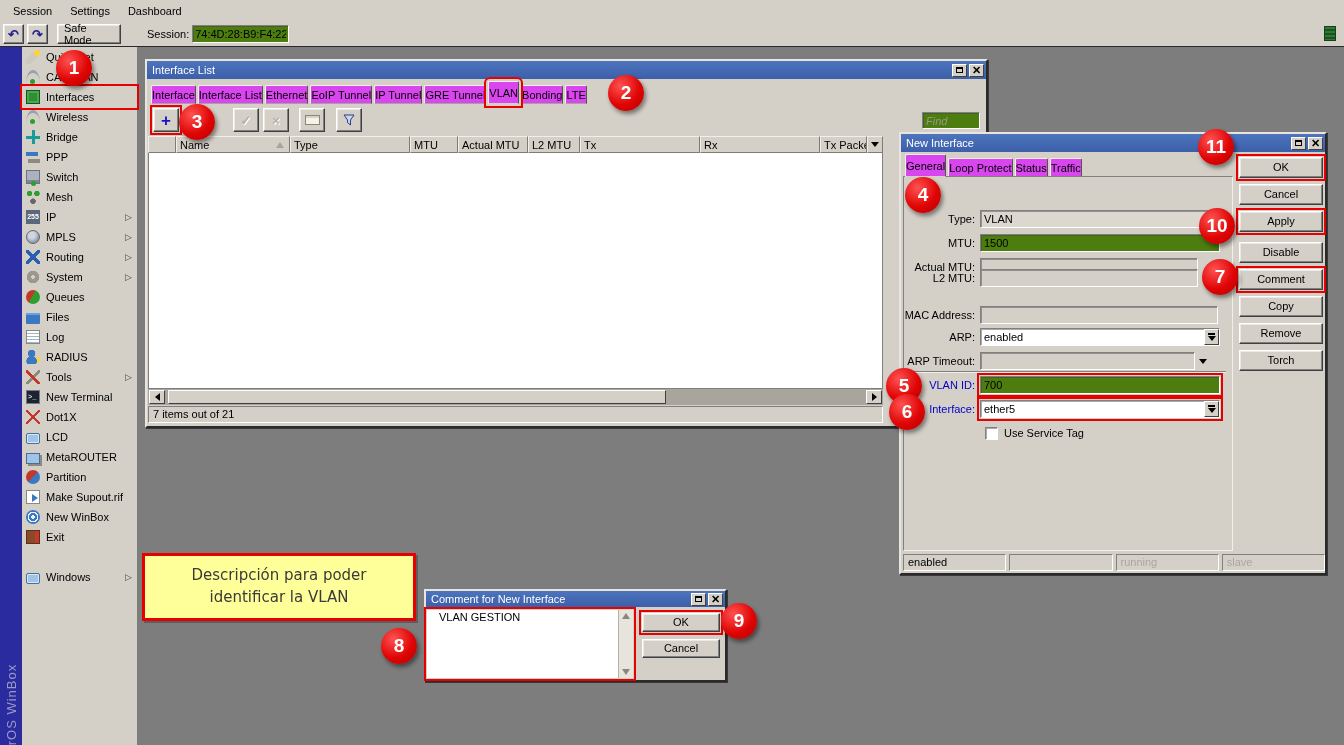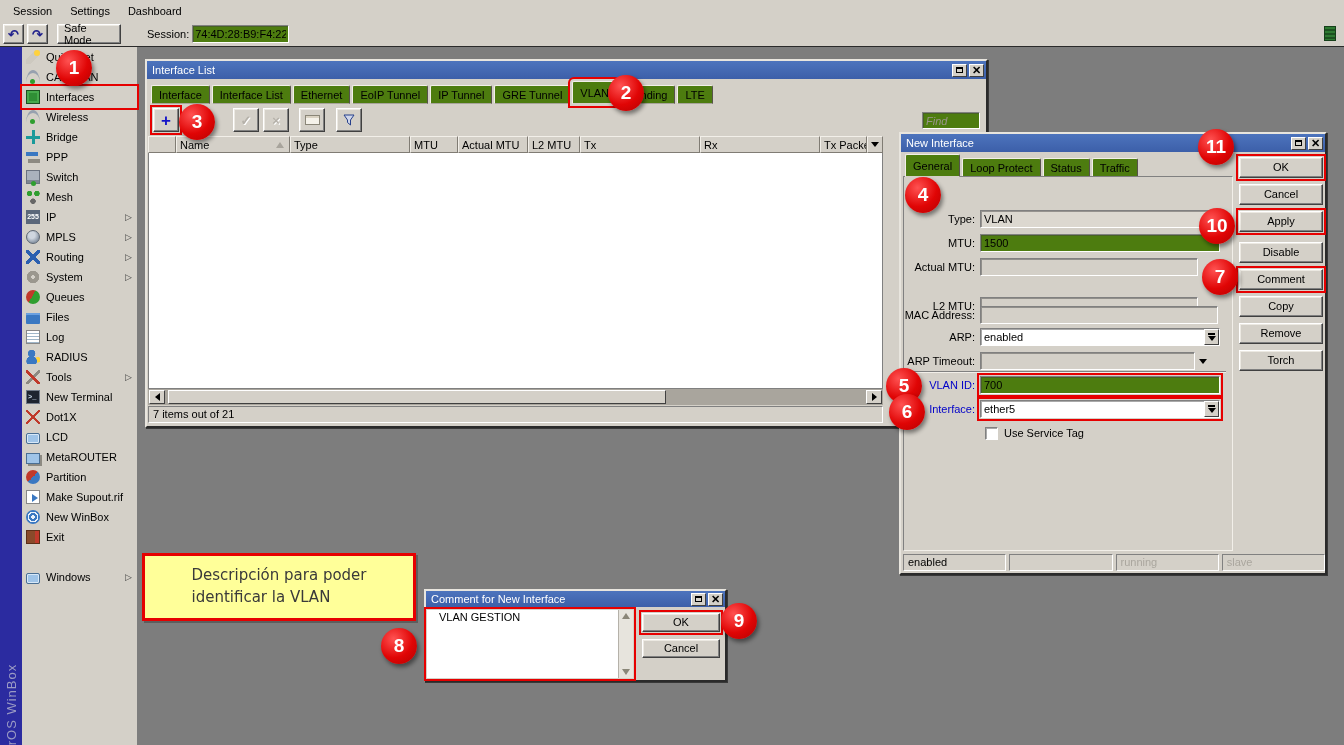--- a/index.html
+++ b/index.html
@@ -59,21 +59,21 @@
   .i-winbox{background:radial-gradient(circle,#e8f0fa 0 2px,#3a78c2 2px 4px,#e8f0fa 4px 5.5px,#3a78c2 5.5px);border-radius:50%;}
   .i-exit{background:#8a4a2a;border:1px solid #5c2f18;box-shadow:inset -4px 0 0 #c0392b;}
   
   .win{position:absolute;background:#d4d0c8;border:2px solid;border-color:#e8e5de #2a2a2a #2a2a2a #e8e5de;box-shadow:1px 1px 0 rgba(0,0,0,.55);}
   .titlebar{position:absolute;left:0;top:0;right:0;height:18px;background:linear-gradient(180deg,#4d74bd,#3c5fa9);color:#fff;display:flex;align-items:center;padding:0 2px 0 5px;}
   .title-text{flex:1;}
   .tb-btn{width:15px;height:13px;margin-left:2px;background:#d4d0c8;border:1px solid;border-color:#fff #404040 #404040 #fff;display:flex;align-items:center;justify-content:center;color:#000;}
   .max-glyph{width:7px;height:6px;border:1px solid #000;border-top-width:2px;}
   .close-glyph{font-weight:bold;font-size:11px;line-height:9px;}
   .tabs{position:absolute;display:flex;align-items:flex-end;gap:2px;}
-  .tab{height:19px;line-height:18px;padding:0 7px;background:#4d7c0f;border:1px solid;border-color:#f2efe9 #57534b #a8a49c #f2efe9;border-radius:2px 2px 0 0;white-space:nowrap;}
+  .tab{height:19px;line-height:18px;padding:0 0;background:#d946ef;border:1px solid;border-color:#f2efe9 #57534b #a8a49c #f2efe9;border-radius:2px 2px 0 0;white-space:nowrap;}
   .tab.active{height:23px;line-height:22px;border-bottom-color:#d4d0c8;z-index:6;}
   
   .ibtn{position:absolute;width:26px;height:24px;background:#d4d0c8;border:1px solid;border-color:#fff #404040 #404040 #fff;box-shadow:inset -1px -1px 0 #808080,inset 1px 1px 0 #ece9e2;display:flex;align-items:center;justify-content:center;}
   .plus-glyph{color:#1414c8;font-size:17px;font-weight:bold;line-height:15px;}
   .dis-glyph{color:#b5b1a9;font-weight:bold;font-size:13px;text-shadow:1px 1px 0 #fff;}
   .t-comment{width:15px;height:10px;background:#f5f2ea;border:1px solid #8a8678;box-shadow:inset 0 2px 0 #d9d2c2;}
   #find-input{position:absolute;right:6px;top:51px;width:58px;height:17px;font:11px "Liberation Sans",sans-serif;padding:0 3px;}
   #find-input::placeholder{color:#9a968c;font-style:italic;}
   .hdr-row{position:absolute;left:1px;top:75px;height:17px;display:flex;}
   .hcol{height:17px;background:#d4d0c8;border:1px solid;border-color:#f2efe9 #807c74 #807c74 #f2efe9;padding:1px 3px;display:flex;align-items:center;overflow:hidden;white-space:nowrap;}
@@ -109,21 +109,21 @@
   .scell{height:17px;background:#d4d0c8;border:1px solid;border-color:#808080 #fff #fff #808080;padding:1px 4px;flex:1;overflow:hidden;white-space:nowrap;}
   .dim{color:#aaa69e;}
   
   .ta-wrap{position:absolute;left:1px;top:19px;width:206px;height:68px;background:#fff;display:flex;}
   .ta-text{flex:1;padding:1px 12px;font:11px "Liberation Sans",sans-serif;white-space:pre-wrap;}
   .vscroll{width:15px;background:#e7e4dd;position:relative;border-left:1px solid #b5b1a9;}
   .vtri-u{position:absolute;top:3px;left:3px;width:0;height:0;border-left:4px solid transparent;border-right:4px solid transparent;border-bottom:6px solid #8a8678;}
   .vtri-d{position:absolute;bottom:3px;left:3px;width:0;height:0;border-left:4px solid transparent;border-right:4px solid transparent;border-top:6px solid #8a8678;}
   .cbtn{position:absolute;left:216px;width:78px;height:19px;background:#d4d0c8;border:1px solid;border-color:#fff #404040 #404040 #fff;box-shadow:inset -1px -1px 0 #808080,inset 1px 1px 0 #ece9e2;text-align:center;line-height:17px;}
   
-  #note{position:absolute;left:142px;top:553px;width:274px;height:68px;background:#ffff99;border:3px solid #e60000;display:flex;align-items:center;justify-content:center;text-align:left;font:15px/1.45 "DejaVu Sans",sans-serif;color:#3a3a3a;white-space:pre-line;box-shadow:2px 2px 0 rgba(0,0,0,.25);}
+  #note{position:absolute;left:142px;top:553px;width:274px;height:68px;background:#ffff99;border:3px solid #e60000;display:flex;align-items:center;justify-content:center;text-align:center;font:15px/1.45 "DejaVu Sans",sans-serif;color:#3a3a3a;white-space:pre-line;box-shadow:2px 2px 0 rgba(0,0,0,.25);}
   .step{position:absolute;width:36px;height:36px;border-radius:50%;background:radial-gradient(circle at 35% 30%,#ff5252,#e00505 55%,#b40000);color:#fff;font:bold 19px/36px "Liberation Sans",sans-serif;text-align:center;box-shadow:2px 3px 4px rgba(0,0,0,.45);z-index:60;}
   .rb{outline:2px solid #e60000;outline-offset:1px;}
   .rb-tab{outline:2px solid #e60000;outline-offset:2px;}
 </style>
 </head>
 <body>
 
 <div id="screen">
 
   <div id="menubar">
@@ -368,21 +368,21 @@
         <input class="fin sunken ftype" style="width: 238px;" value="VLAN">
       </div>
       <div class="frow" style="top:57px">
         <span class="flabel">MTU:</span>
         <input class="fin sunken" value="1500" style="">
       </div>
       <div class="frow" style="top:81px">
         <span class="flabel">Actual MTU:</span>
         <input class="fin sunken fdis" style="width: 218px;" value="">
       </div>
-      <div class="frow" style="top:120px">
+      <div class="frow" style="top:92px">
         <span class="flabel">L2 MTU:</span>
         <input class="fin sunken fdis" style="width: 218px;" value="">
       </div>
       <div class="frow" style="top:129px">
         <span class="flabel">MAC Address:</span>
         <input class="fin sunken fdis" style="width: 238px;" value="">
       </div>
       <div class="frow" style="top:151px">
         <span class="flabel">ARP:</span>
         <span class="combo sunken">

